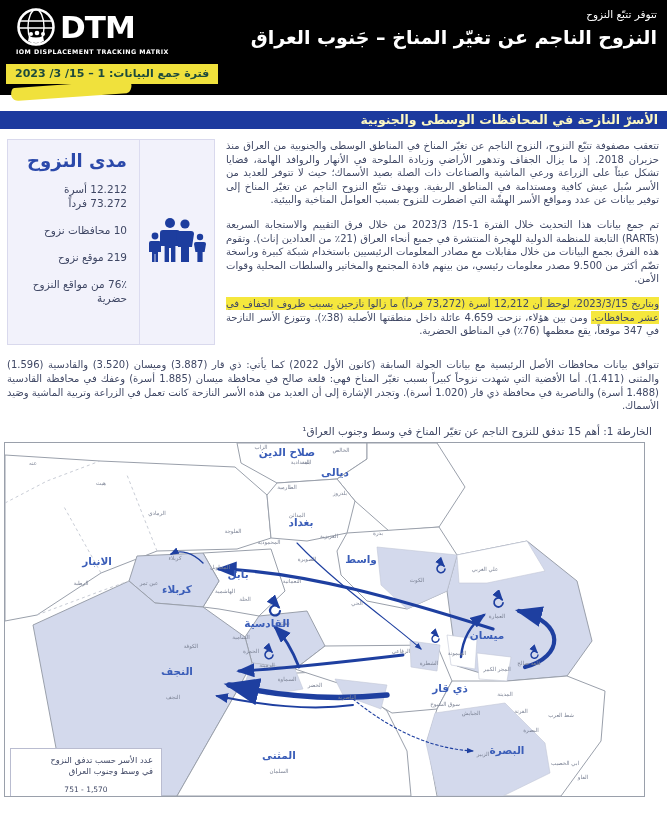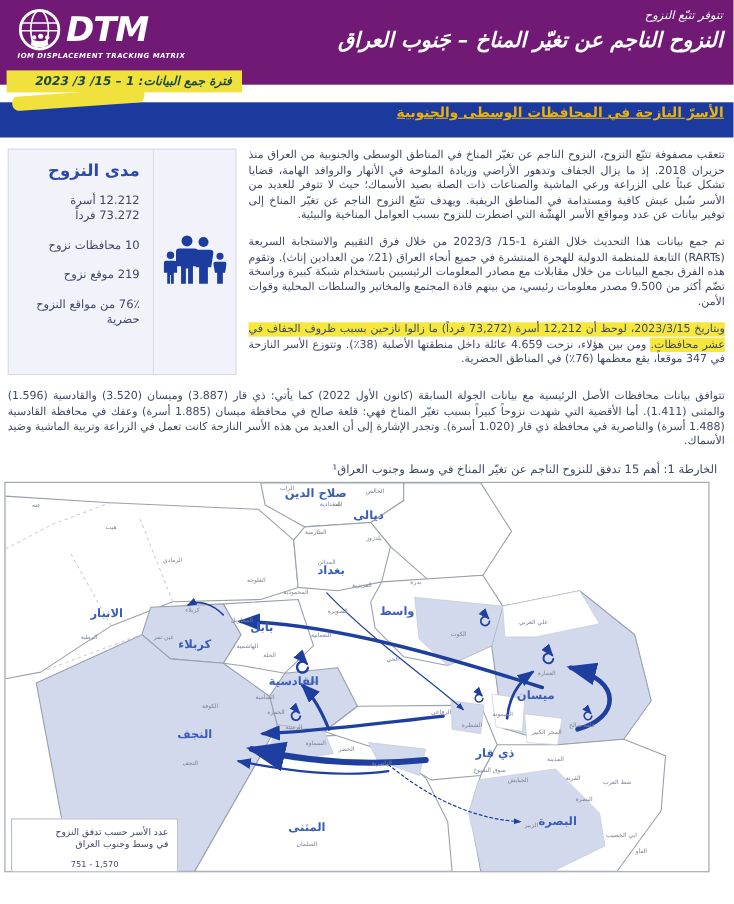--- a/index.html
+++ b/index.html
@@ -2,59 +2,59 @@
 <html dir="rtl" lang="ar"><head>
 <meta charset="utf-8">
 <style>
   html,body{margin:0;padding:0;}
   body{
     width:667px;height:822px;overflow:hidden;background:#ffffff;
     font-family:"DejaVu Sans",sans-serif;color:#3f4764;position:relative;
   }
   
   .header{
-    position:relative;height:77px;background:#701a75;color:#fff;font-style:italic;
+    position:relative;height:95px;background:#000000;color:#fff;
   }
   .logo-block{position:absolute;left:16px;top:7px;width:150px;text-align:left;direction:ltr;}
   .logo-row{display:flex;align-items:center;gap:4px;}
   .logo-globe{width:40px;height:40px;flex:0 0 auto;}
   .logo-dtm{font-size:31px;font-weight:bold;letter-spacing:-1px;line-height:38px;}
   .logo-sub{font-size:6.3px;letter-spacing:.45px;font-weight:bold;margin-top:1px;white-space:nowrap;}
   .kicker{position:absolute;right:10px;top:8px;font-size:10.5px;}
   .main-title{position:absolute;right:10px;top:26px;font-size:19px;font-weight:bold;letter-spacing:-.2px;}
   .period-badge{
     position:absolute;left:6px;top:64px;background:#f0e13c;color:#1d4a3c;
-    font-size:11px;font-weight:bold;padding:3px 9px 4px 26px;z-index:3;
+    font-size:11px;font-weight:bold;padding:3px 9px 4px 9px;z-index:3;
   }
   .period-swash{
     position:absolute;left:10px;top:84px;width:122px;height:13px;background:#f0e13c;
     transform:rotate(-4deg) skewX(-24deg);border-radius:2px 10px 3px 12px;z-index:2;
   }
   
   .section-bar{
-    margin-top:16px;height:32px;background:#1c3a9e;color:#eab308;
-    font-size:12.5px;font-weight:bold;line-height:18px;padding:0 9px;text-decoration:underline;
+    margin-top:16px;height:18px;background:#1c3a9e;color:#fef9c3;
+    font-size:12.5px;font-weight:bold;line-height:18px;padding:0 9px;
   }
   
   .content{padding:10px 8px 0 7px;border-radius:11px;}
   .columns{display:flex;gap:11px;align-items:flex-start;}
   .text-col{flex:1 1 auto;}
   .text-col p{margin:0 0 11px 0;font-size:10px;line-height:13.6px;text-align:justify;}
   .text-col p:last-child{margin-bottom:0;}
   mark.hl{background:#f5e73d;color:inherit;padding:1px 0;}
   .stats-box{
     flex:0 0 208px;display:flex;background:#f2f2fb;border:1px solid #d9d9ed;min-height:206px;
     box-sizing:border-box;
   }
   .stats-icon-cell{
     flex:0 0 74px;display:flex;align-items:center;justify-content:center;
     border-left:1px solid #dcdcf0;
   }
   .stats-text-cell{flex:1 1 auto;padding:10px 12px 10px 8px;}
-  .stats-title{font-size:15px;font-weight:bold;color:#2b49aa;margin-bottom:11px;}
+  .stats-title{font-size:18px;font-weight:bold;color:#2b49aa;margin-bottom:11px;}
   .stat-item{font-size:10.5px;line-height:14px;color:#3f4764;margin-bottom:13px;white-space:pre-line;}
   .full-paragraph{margin:13px 0 0 0;font-size:10px;line-height:13.8px;text-align:justify;}
   .map-caption{margin:12px 7px 5px 0;font-size:10.5px;color:#3f4764;}
   
   .map-frame{
     position:relative;margin:0 14px;width:639px;height:353px;border:1px solid #9aa0ab;
     box-sizing:content-box;background:#fff;overflow:hidden;
   }
   .map-frame svg{display:block;}
   .map-legend{

